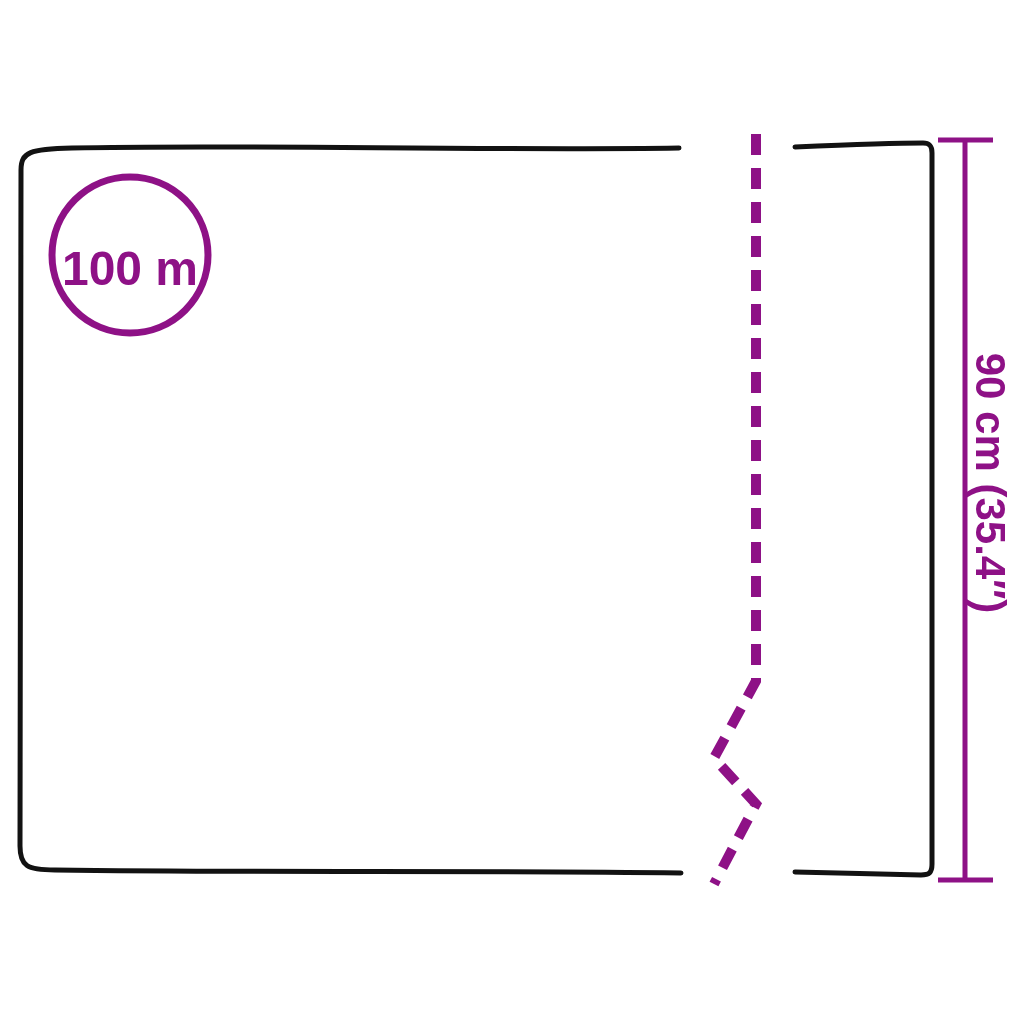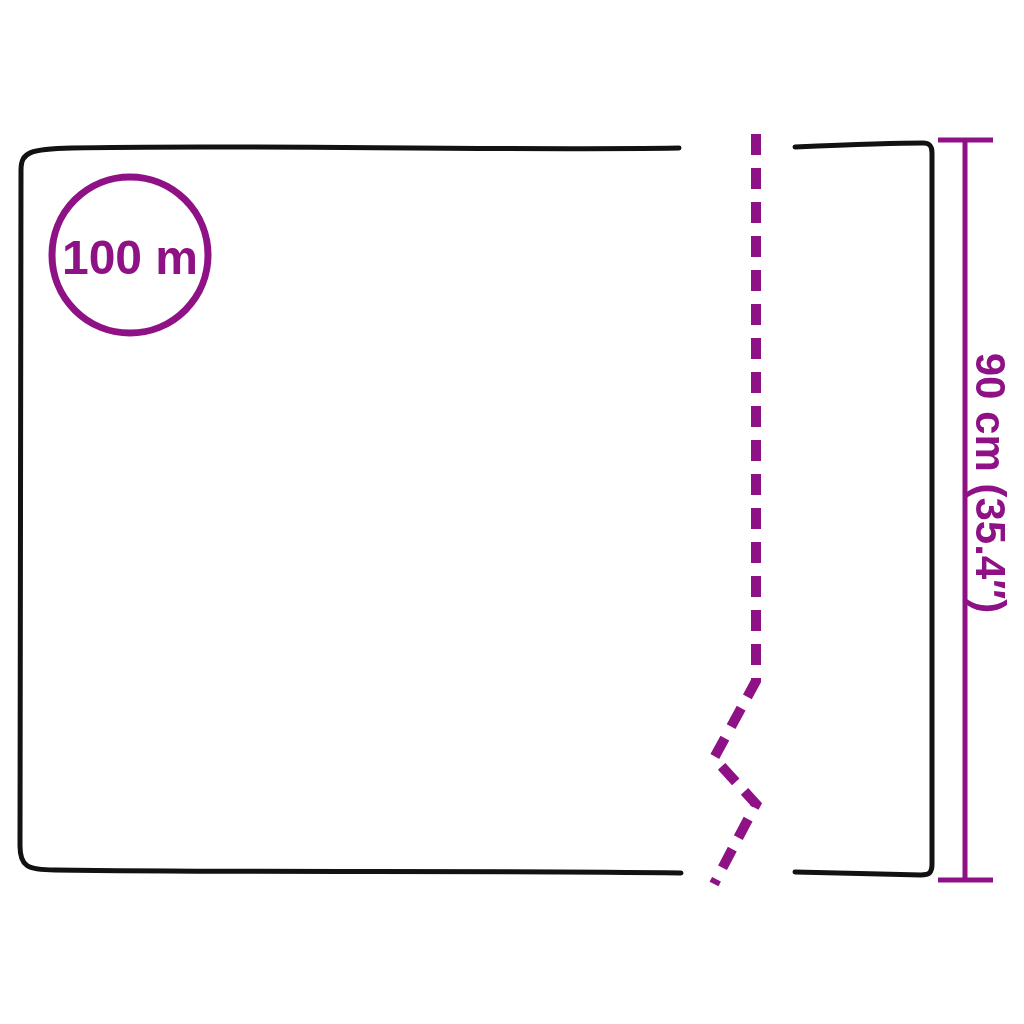--- a/index.html
+++ b/index.html
@@ -46,21 +46,21 @@
     stroke-width: 7;
   }
   .dim-line {
     fill: none;
     stroke: var(--accent);
     stroke-width: 5;
     stroke-linecap: butt;
   }
   .length-badge-label {
     position: absolute;
-    left: 130px; top: 257px;
+    left: 130px; top: 268px;
     transform: translate(-50%, -50%);
     color: var(--accent);
     font-size: 48px;
     font-weight: bold;
     white-space: nowrap;
     letter-spacing: 0px;
   }
   .width-dim-label {
     position: absolute;
     left: 990px; top: 483px;

